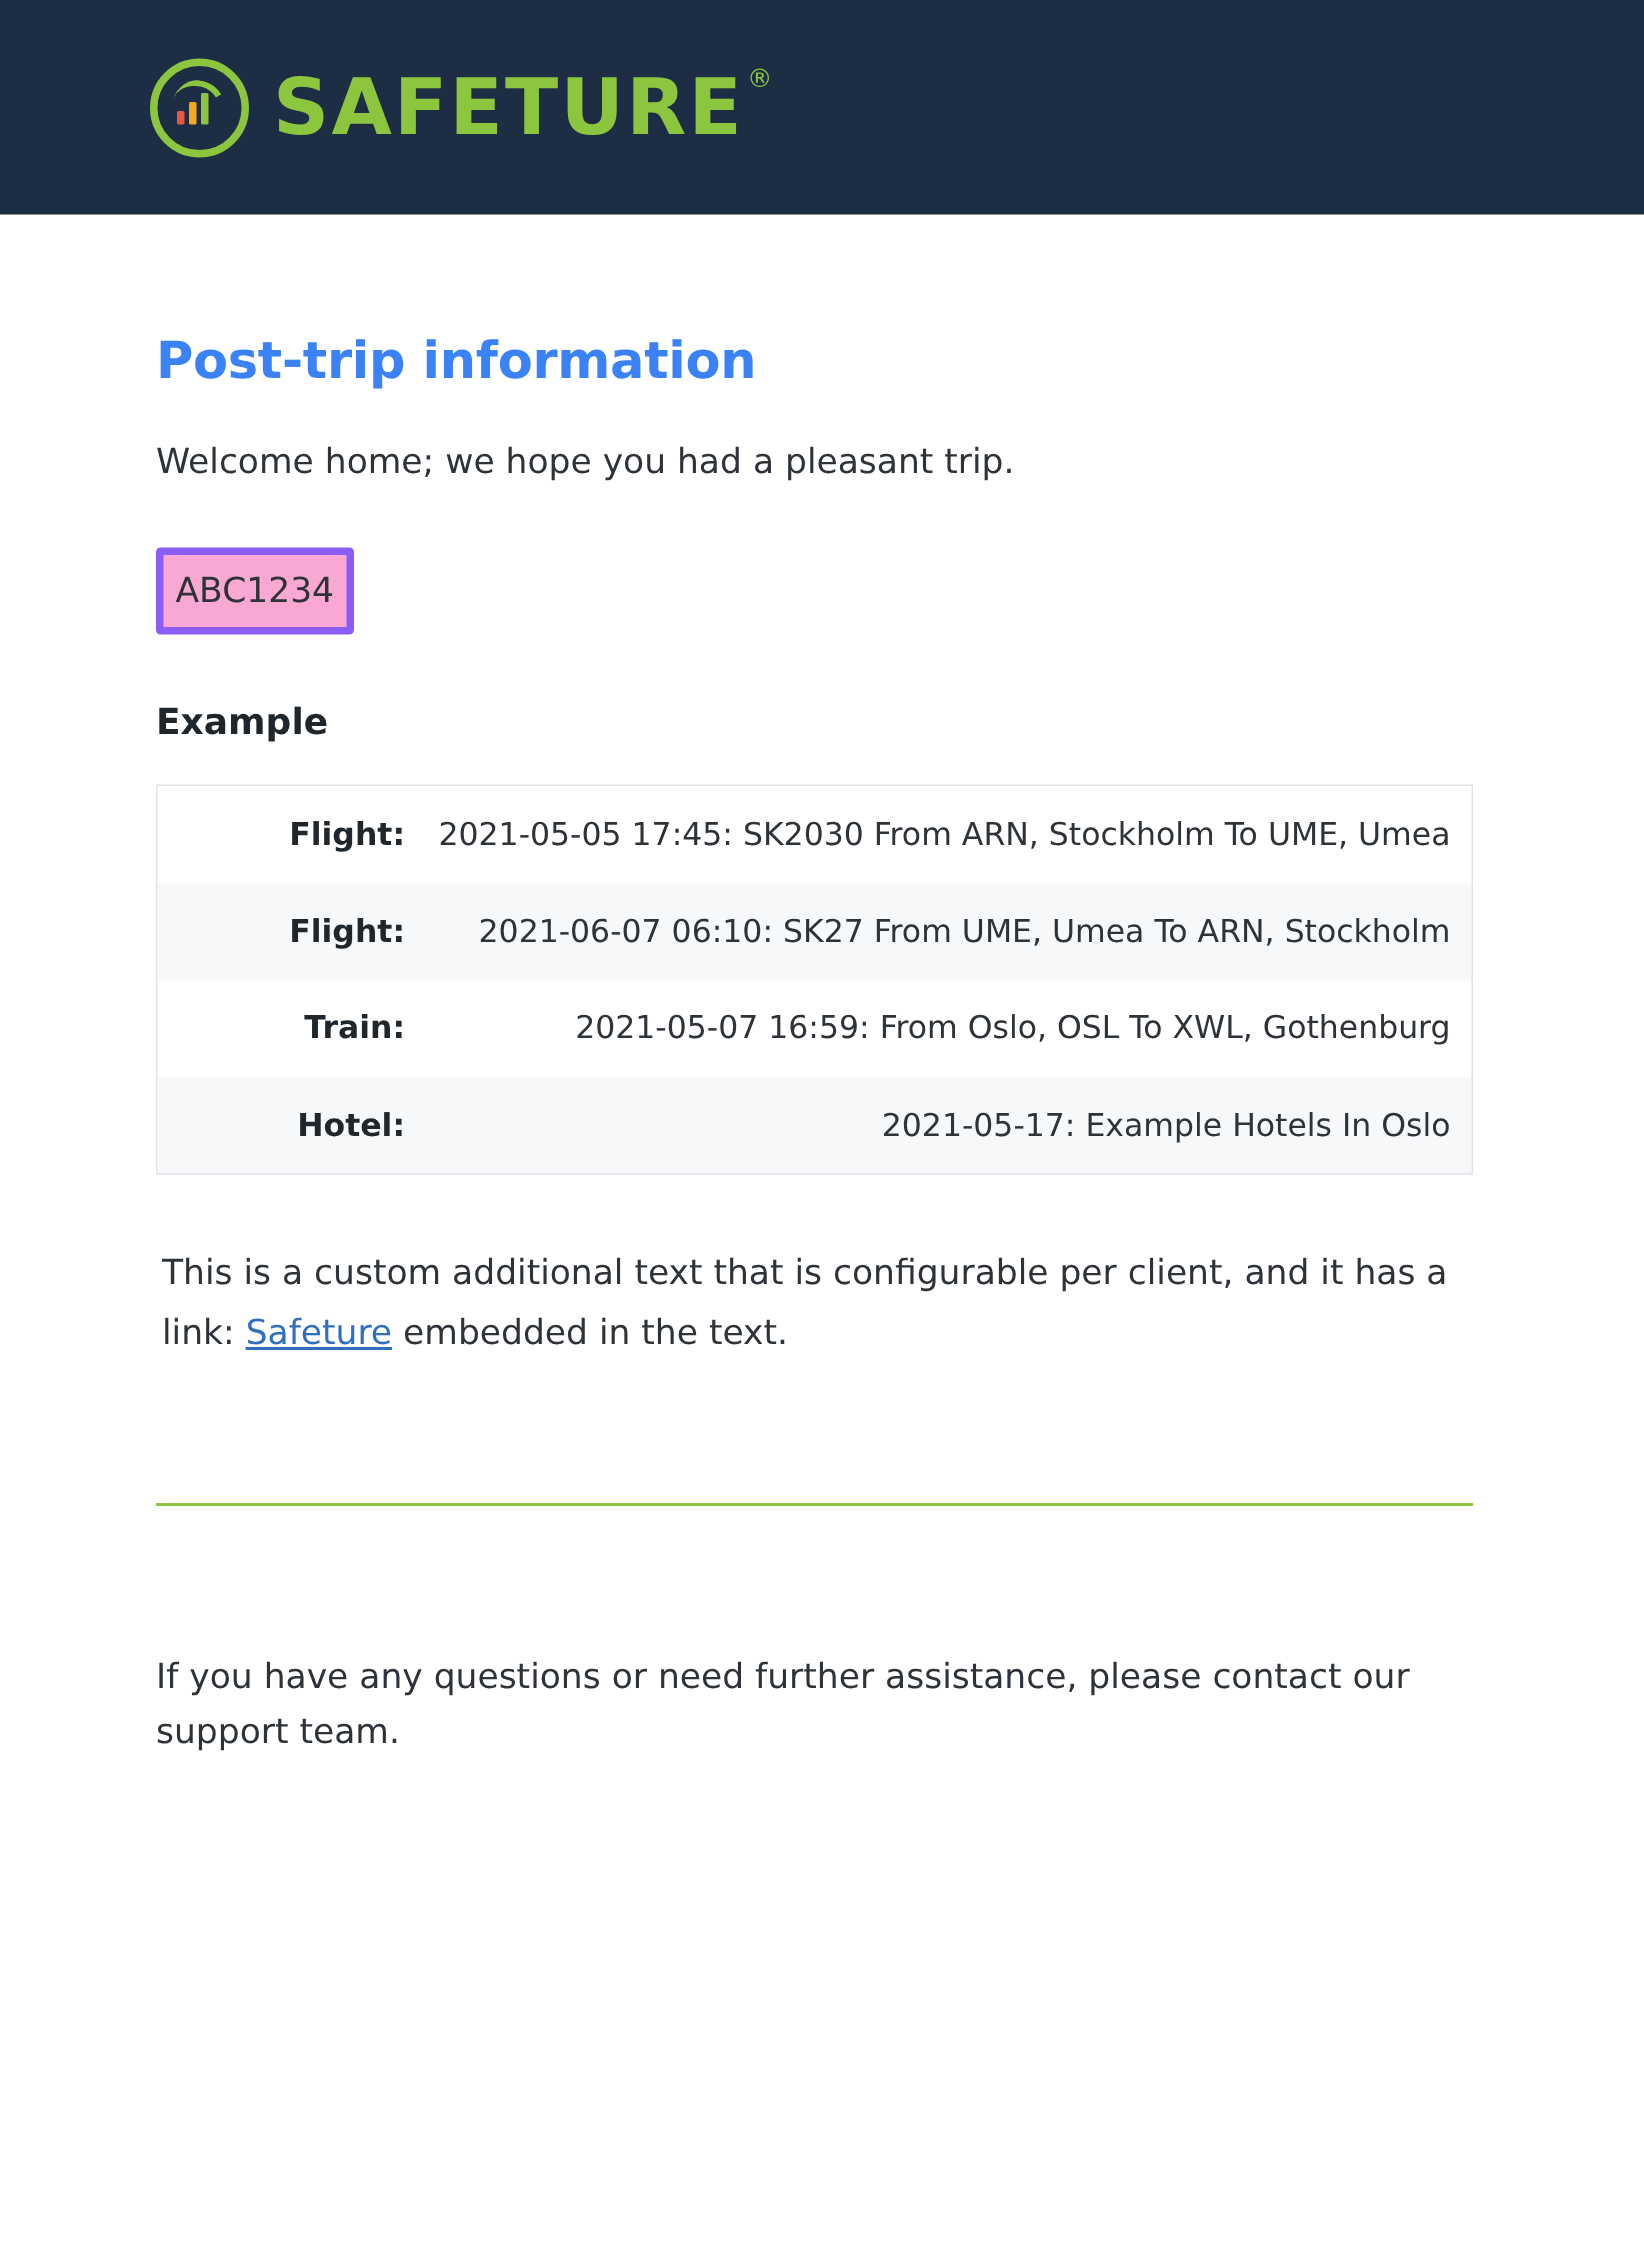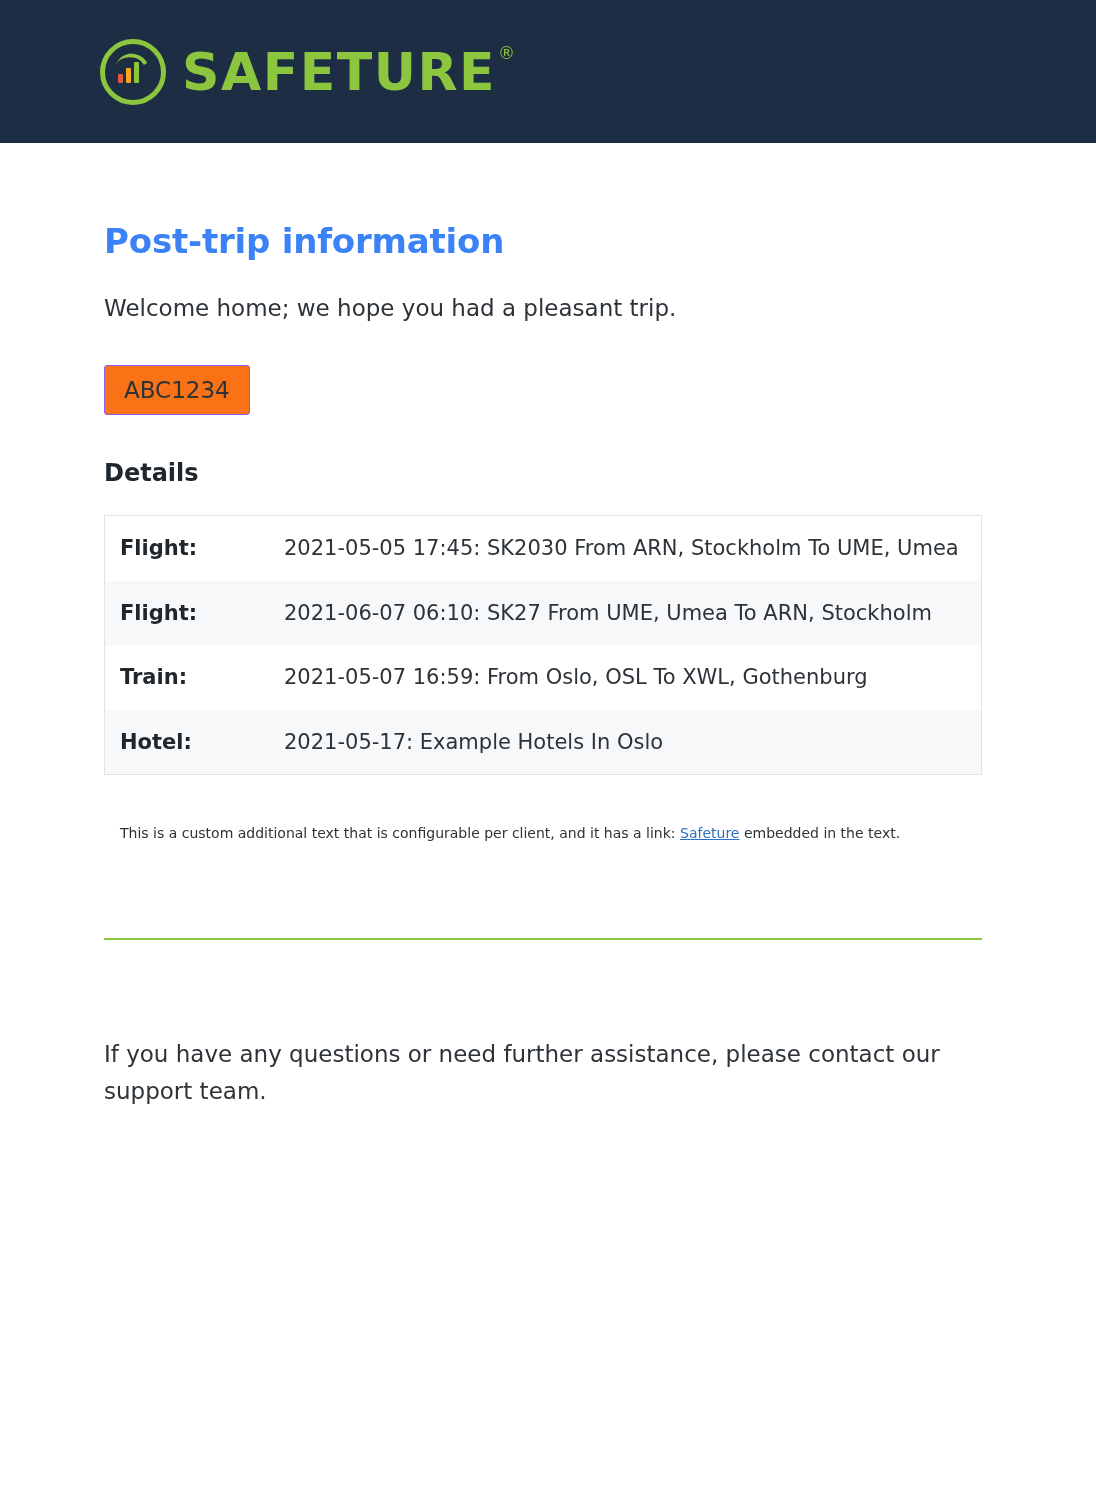--- a/index.html
+++ b/index.html
@@ -103,59 +103,60 @@
     font-size: 24px;
     font-weight: bold;
     margin: 0 0 28px 0;
     color: #1f262c;
   }
   .ref-wrap {
     margin-bottom: 44px;
   }
   .ref-chip {
     display: inline-block;
-    border: 1px solid #8b5cf6;
+    border: 5px solid #8b5cf6;
     border-radius: 3px;
-    padding: 11px 19px;
-    font-size: 23px;
-    color: #2d3338;
-    background: #f97316;
+    padding: 11px 8px;
+    font-size: 23px;
+    color: #2d3338;
+    background: #f9a8d4;
   }
 
   .details-table {
     width: 878px;
     border: 1px solid #e1e4e7;
     border-collapse: collapse;
     margin-bottom: 46px;
   }
   .details-table tr:nth-child(even) {
     background: #f7f8f9;
   }
   .details-table td {
     padding: 16px 14px 16px 0;
     font-size: 21px;
     vertical-align: top;
     line-height: 1.55;
     border: none;
+    text-align: right;
   }
   .details-table td.label {
     font-weight: bold;
     white-space: nowrap;
     width: 150px;
     padding-left: 15px;
     color: #1f262c;
   }
   .details-table td.value {
     color: #2d3338;
   }
 
   p.custom-text {
-    font-size: 14px;
+    font-size: 23px;
     line-height: 1.75;
-    margin: 16px;
+    margin: 4px;
     max-width: 860px;
     color: #2d3338;
   }
   p.custom-text a {
     color: #2f6fbf;
     text-decoration: underline;
   }
 
   .divider {
     border: none;
@@ -194,21 +195,21 @@
 
   <h1 class="title">Post-trip information</h1>
 
   <p class="intro">Welcome home; we hope you had a pleasant trip.</p>
 
 
   <div class="ref-wrap">
     <span class="ref-chip">ABC1234</span>
   </div>
 
-  <h2 class="section">Details</h2>
+  <h2 class="section">Example</h2>
 
   <table class="details-table">
     <tbody>
       <tr>
         <td class="label">Flight:</td>
         <td class="value">2021-05-05 17:45: SK2030 From ARN, Stockholm To UME, Umea</td>
       </tr>
       <tr>
         <td class="label">Flight:</td>
         <td class="value">2021-06-07 06:10: SK27 From UME, Umea To ARN, Stockholm</td>

